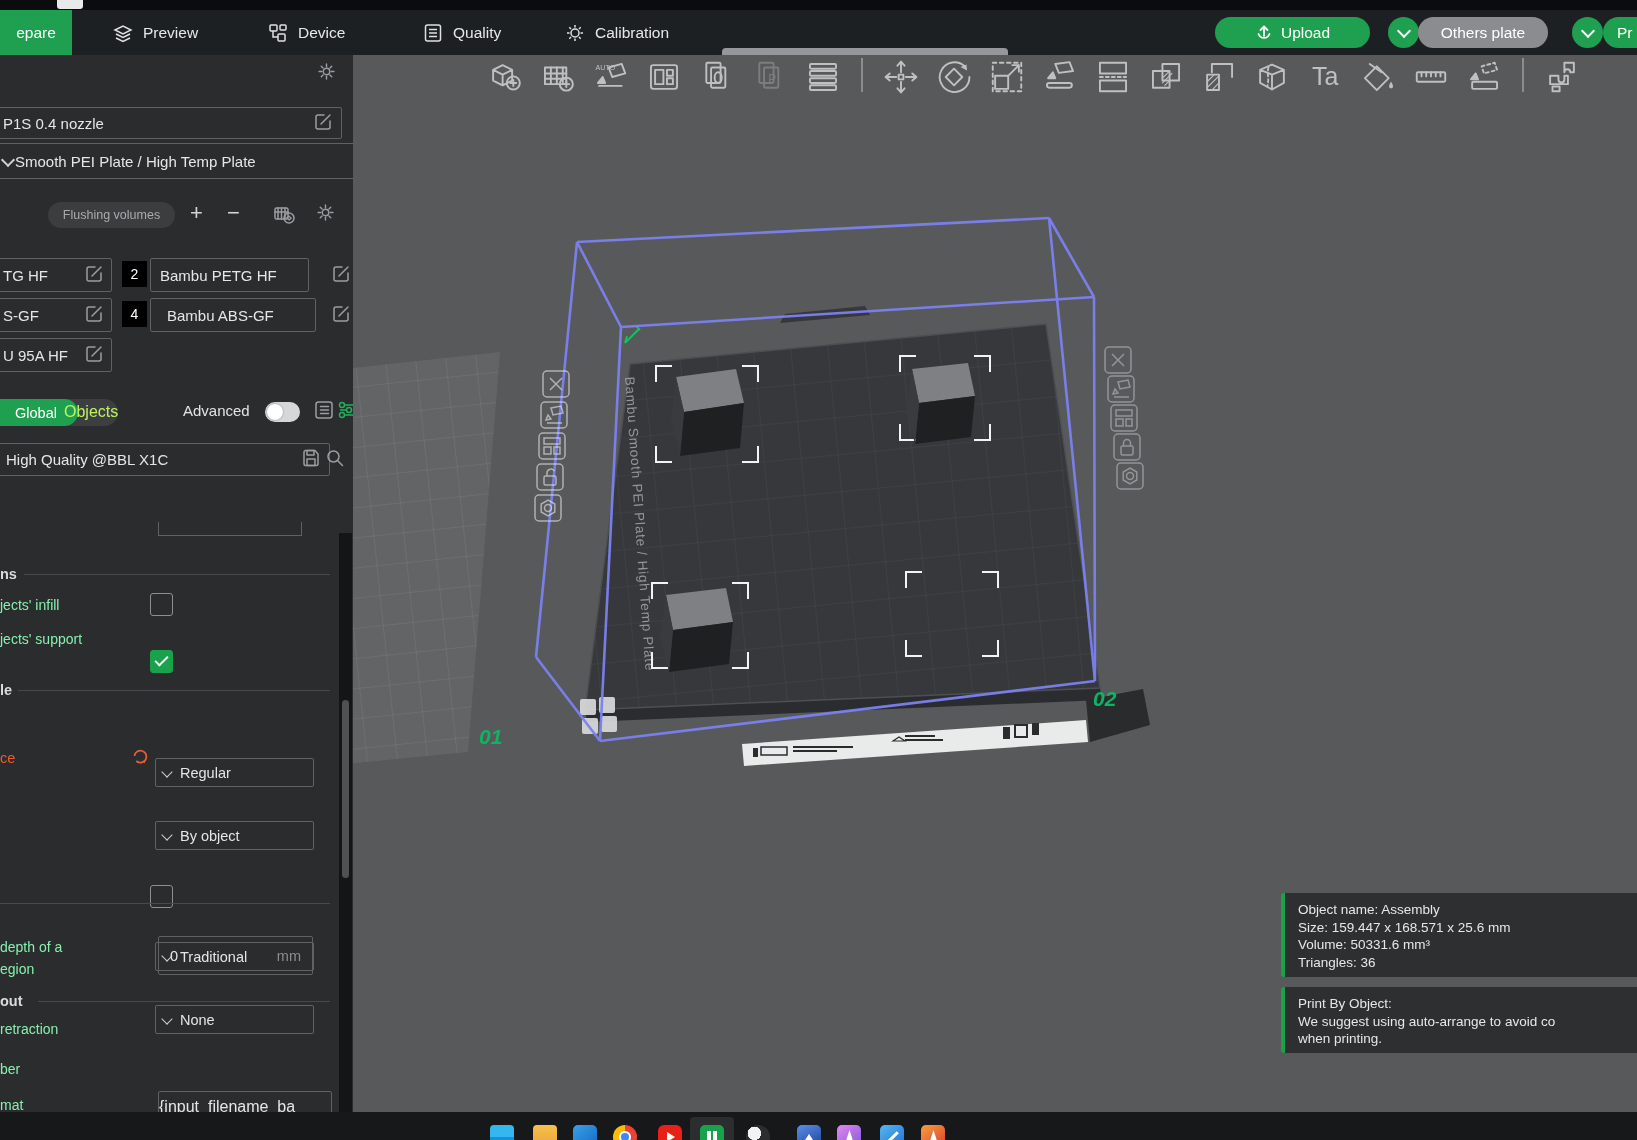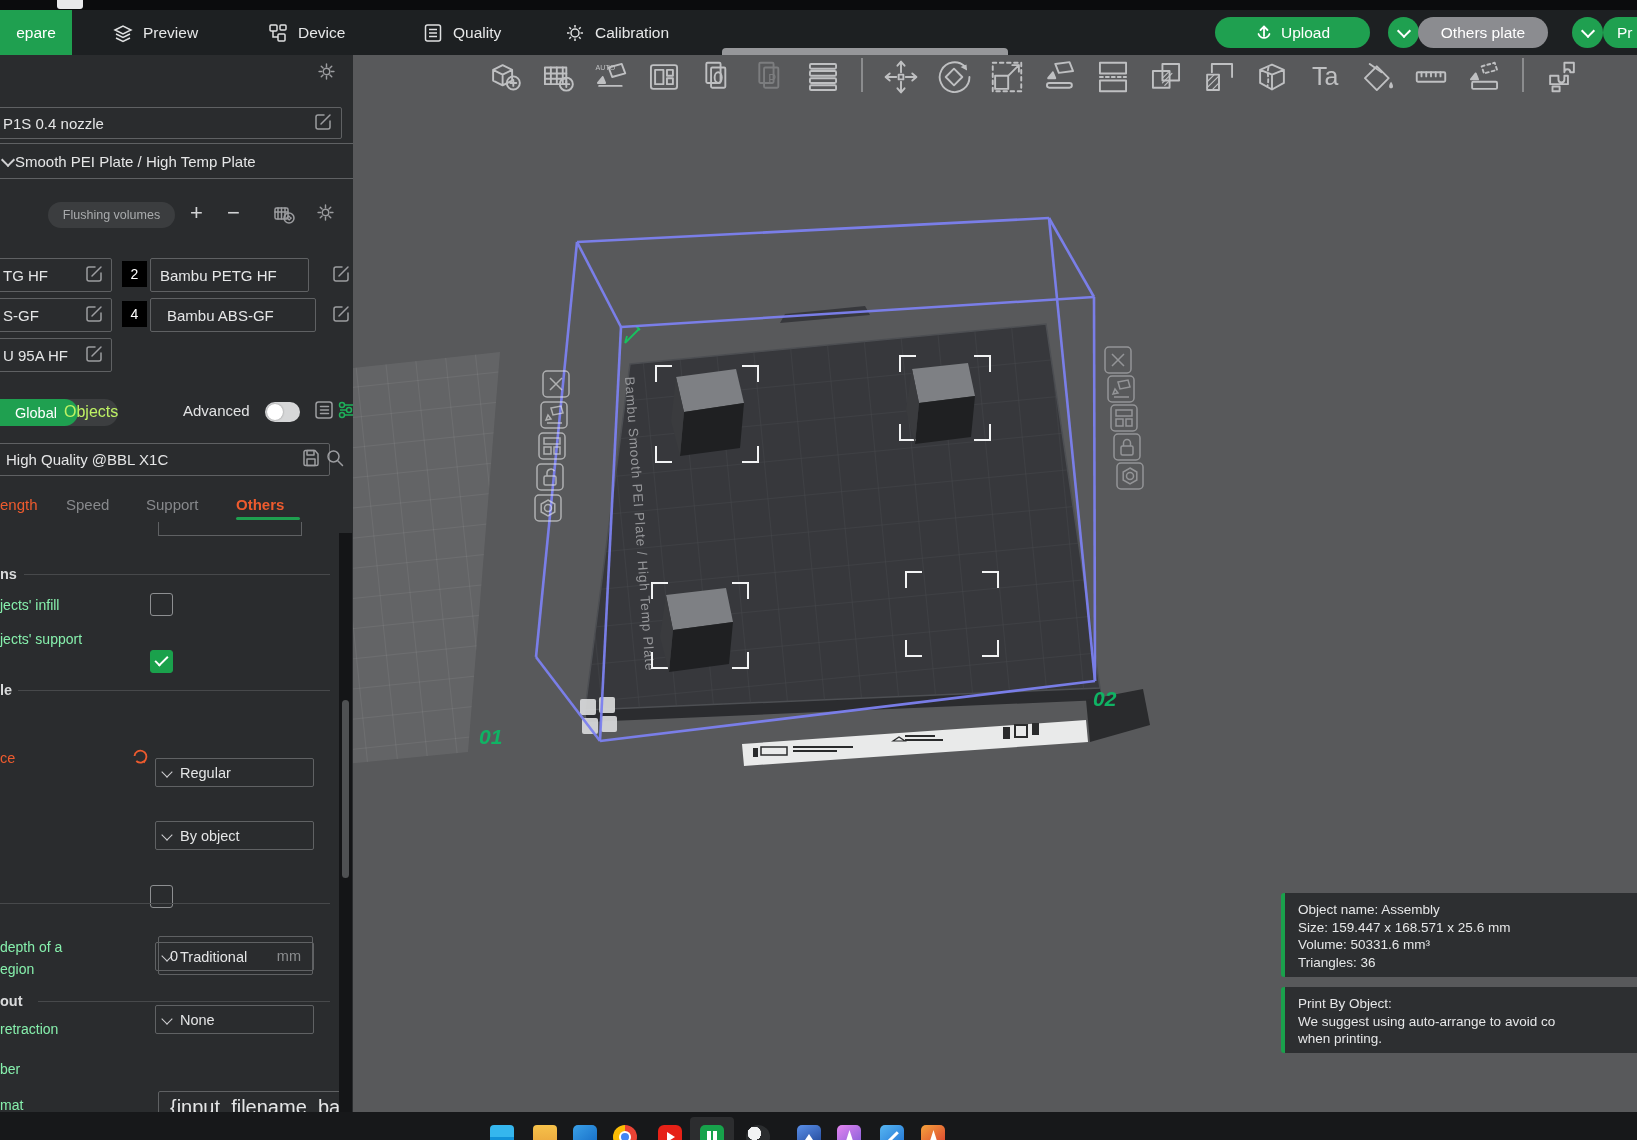--- a/index.html
+++ b/index.html
@@ -454,27 +454,20 @@
     <svg class="abs smicon" style="left:301px;top:393px" width="20" height="20" viewBox="0 0 20 20">
         <path d="M3 4 a1.5 1.5 0 0 1 1.5 -1.5 H14 L17 6 V16 a1.5 1.5 0 0 1 -1.5 1.5 H4.5 A1.5 1.5 0 0 1 3 16 Z"></path>
         <rect x="6" y="2.5" width="7" height="4.5"></rect>
         <rect x="6" y="11" width="8" height="6.5"></rect>
       </svg>
     <svg class="abs smicon" style="left:325px;top:393px" width="20" height="20" viewBox="0 0 20 20">
         <circle cx="8.5" cy="8.5" r="5.5"></circle>
         <path d="M13 13 L17.5 17.5"></path>
       </svg>
 
-    <div class="abs" style="left:0;top:441px;width:353px;height:26px">
-      <span class="ptab mod" style="left:0">ength</span>
-      <span class="ptab" style="left:66px">Speed</span>
-      <span class="ptab" style="left:146px">Support</span>
-      <span class="ptab active" style="left:236px">Others</span>
-      <div class="abs" style="left:236px;top:21px;width:64px;height:3px;border-radius:2px;background:#1fa050"></div>
-    </div>
 
     <div class="abs" style="left:158px;top:467px;width:142px;height:13px;border:1px solid #5f6163;border-top:none"></div>
 
     <div class="abs sect" style="left:0;top:511px"><span>ns</span></div>
     <div class="abs hr" style="left:24px;top:519px;width:306px"></div>
     <div class="abs lbl" style="left:0;top:542px"><span>jects' infill</span></div>
     <div class="abs cb" style="left:150px;top:538px"></div>
     <div class="abs lbl" style="left:0;top:576px"><span>jects' support</span></div>
     <div class="abs cb on" style="left:150px;top:572px"></div>
 
@@ -512,21 +505,21 @@
       <span style="position:absolute;right:11px;color:#8b8d8f">mm</span>
     </div>
 
     <div class="abs sect" style="left:0;top:938px"><span>out</span></div>
     <div class="abs hr" style="left:38px;top:946px;width:292px"></div>
     <div class="abs lbl" style="left:0;top:966px"><span>retraction</span></div>
 
     <div class="abs lbl" style="left:0;top:1006px"><span>ber</span></div>
 
     <div class="abs lbl" style="left:0;top:1042px"><span>mat</span></div>
-    <div class="abs inpbox" style="left:158px;top:1036px;width:172px;height:30px;padding-left:11px;font-size:20px;overflow:hidden;white-space:nowrap">
+    <div class="abs inpbox" style="left:158px;top:1036px;width:172px;height:30px;font-size:16px;overflow:hidden;white-space:nowrap">
         <span>{input_filename_ba</span>
       </div>
 
     <div class="abs" style="left:339px;top:478px;width:13px;height:579px;background:#141517">
       <div class="abs" style="left:3px;top:167px;width:7px;height:178px;border-radius:4px;background:#4f5153"></div>
     </div>
   </div>
 
   <div class="abs infobox" style="left:1281px;top:893px;width:356px;height:68px">
     <div>Object name: Assembly</div>

